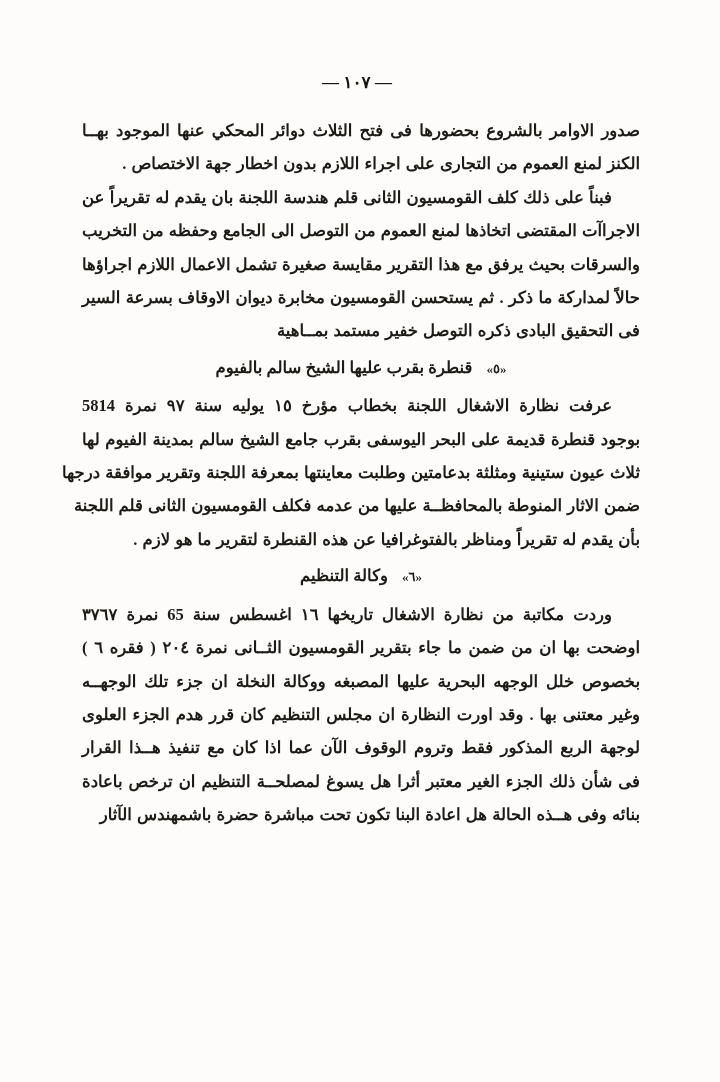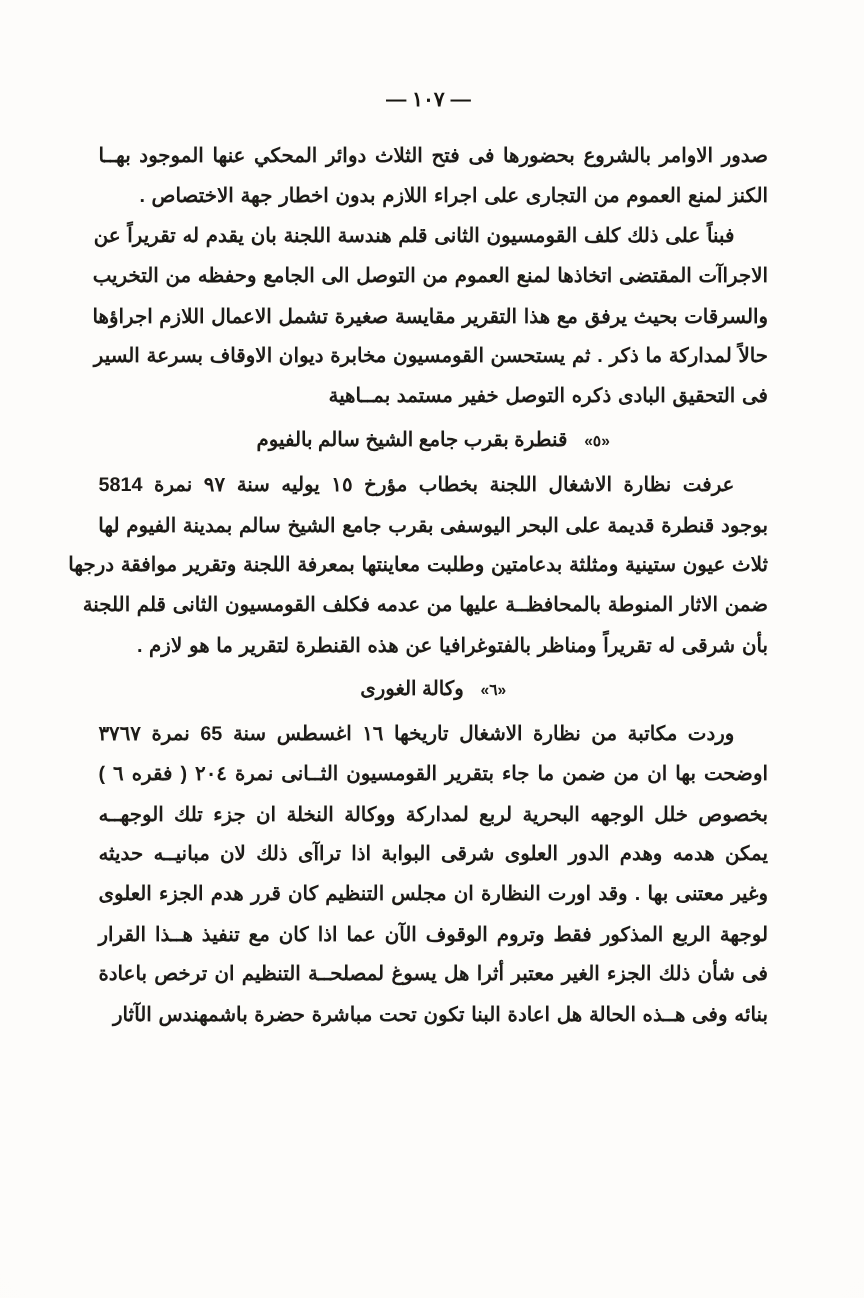--- a/index.html
+++ b/index.html
@@ -8,21 +8,21 @@
     background: #e9e7e2;
   }
   .page {
     position: relative;
     width: 720px;
     height: 1082px;
     margin: 0 auto;
     background:
       radial-gradient(ellipse 140% 120% at 50% 40%, #fdfcfa 60%, #f5f3ee 100%);
     overflow: hidden;
-    font-family: Liberation Sans, sans-serif;
+    font-family: Liberation Serif, serif;
     color: #1d1b17;
     direction: rtl;
   }
   .page-number {
     position: absolute;
     top: 72px;
     left: 0;
     right: 6px;
     text-align: center;
     font-size: 17px;
@@ -80,37 +80,36 @@
       </div>
       <div class="paragraph">
         <div class="line first-indent">فبناً على ذلك كلف القومسيون الثانى قلم هندسة اللجنة بان يقدم له تقريراً عن</div>
         <div class="line">الاجراآت المقتضى اتخاذها لمنع العموم من التوصل الى الجامع وحفظه من التخريب</div>
         <div class="line">والسرقات بحيث يرفق مع هذا التقرير مقايسة صغيرة تشمل الاعمال اللازم اجراؤها</div>
         <div class="line">حالاً لمداركة ما ذكر . ثم يستحسن القومسيون مخابرة ديوان الاوقاف بسرعة السير</div>
         <div class="line last-line">فى التحقيق البادى ذكره التوصل خفير مستمد بمــاهية</div>
       </div>
       <div class="heading">
         <span class="marker">«٥»</span>
-        <span>قنطرة بقرب جامع الشيخ سالم بالفيوم</span>
+        <span>قنطرة بقرب عليها الشيخ سالم بالفيوم</span>
       </div>
       <div class="paragraph">
         <div class="line first-indent">عرفت نظارة الاشغال اللجنة بخطاب مؤرخ ١٥ يوليه سنة ٩٧ نمرة 5814</div>
         <div class="line">بوجود قنطرة قديمة على البحر اليوسفى بقرب جامع الشيخ سالم بمدينة الفيوم لها</div>
         <div class="line">ثلاث عيون ستينية ومثلثة بدعامتين وطلبت معاينتها بمعرفة اللجنة وتقرير موافقة درجها</div>
         <div class="line">ضمن الاثار المنوطة بالمحافظــة عليها من عدمه فكلف القومسيون الثانى قلم اللجنة</div>
-        <div class="line last-line">بأن شرقى له تقريراً ومناظر بالفتوغرافيا عن هذه القنطرة لتقرير ما هو لازم .</div>
+        <div class="line last-line">بأن يقدم له تقريراً ومناظر بالفتوغرافيا عن هذه القنطرة لتقرير ما هو لازم .</div>
       </div>
       <div class="heading">
         <span class="marker">«٦»</span>
-        <span>وكالة الغورى</span>
+        <span>وكالة التنظيم</span>
       </div>
       <div class="paragraph">
         <div class="line first-indent">وردت مكاتبة من نظارة الاشغال تاريخها ١٦ اغسطس سنة 65 نمرة ٣٧٦٧</div>
         <div class="line">اوضحت بها ان من ضمن ما جاء بتقرير القومسيون الثــانى نمرة ٢٠٤ ( فقره ٦ )</div>
-        <div class="line">بخصوص خلل الوجهه البحرية لربع لمداركة ووكالة النخلة ان جزء تلك الوجهــه</div>
-        <div class="line">يمكن هدمه وهدم الدور العلوى شرقى البوابة اذا تراآى ذلك لان مبانيــه حديثه</div>
+        <div class="line">بخصوص خلل الوجهه البحرية عليها المصبغه ووكالة النخلة ان جزء تلك الوجهــه</div>
         <div class="line">وغير معتنى بها . وقد اورت النظارة ان مجلس التنظيم كان قرر هدم الجزء العلوى</div>
         <div class="line">لوجهة الربع المذكور فقط وتروم الوقوف الآن عما اذا كان مع تنفيذ هــذا القرار</div>
         <div class="line">فى شأن ذلك الجزء الغير معتبر أثرا هل يسوغ لمصلحــة التنظيم ان ترخص باعادة</div>
         <div class="line last-line">بنائه وفى هــذه الحالة هل اعادة البنا تكون تحت مباشرة حضرة باشمهندس الآثار</div>
       </div>
     </div>
 </div>
 
 </body></html>

